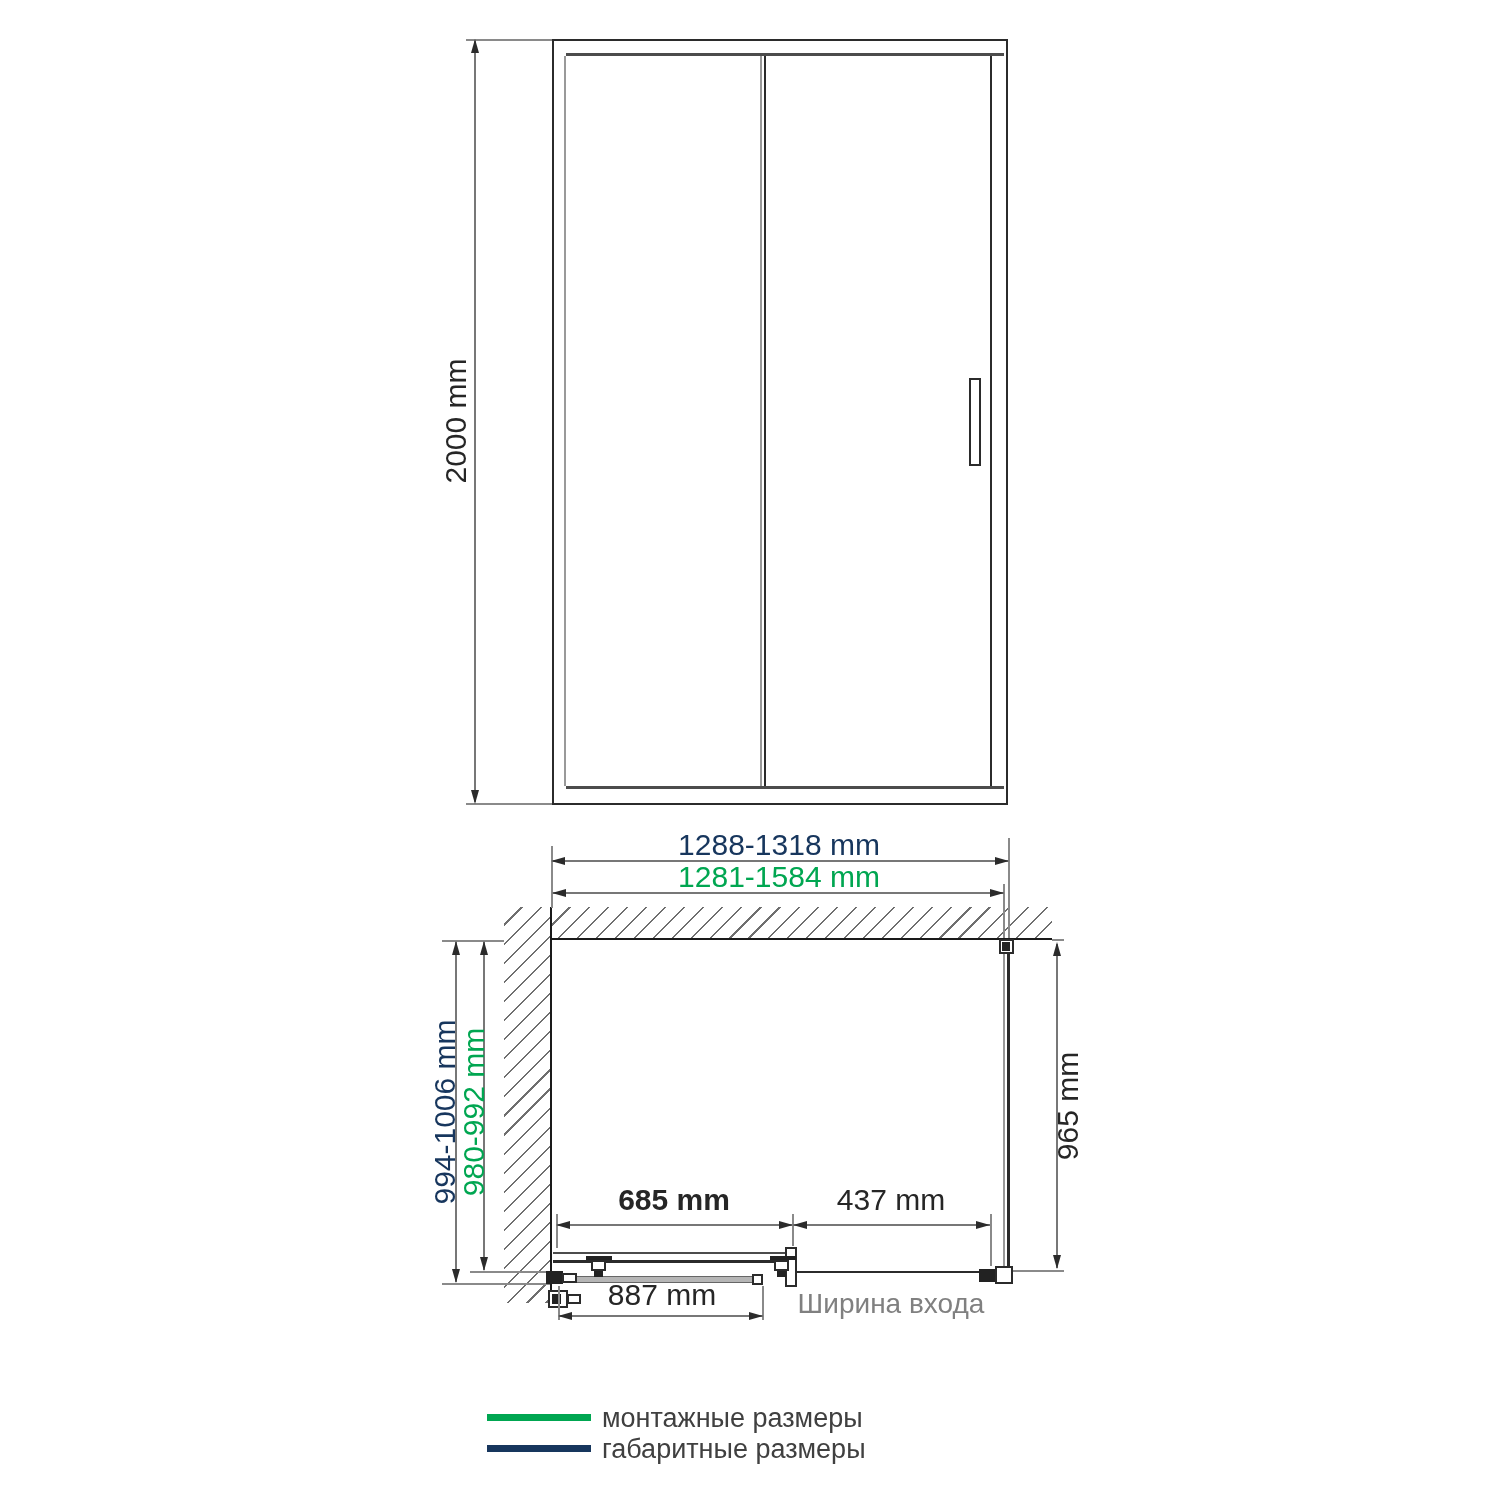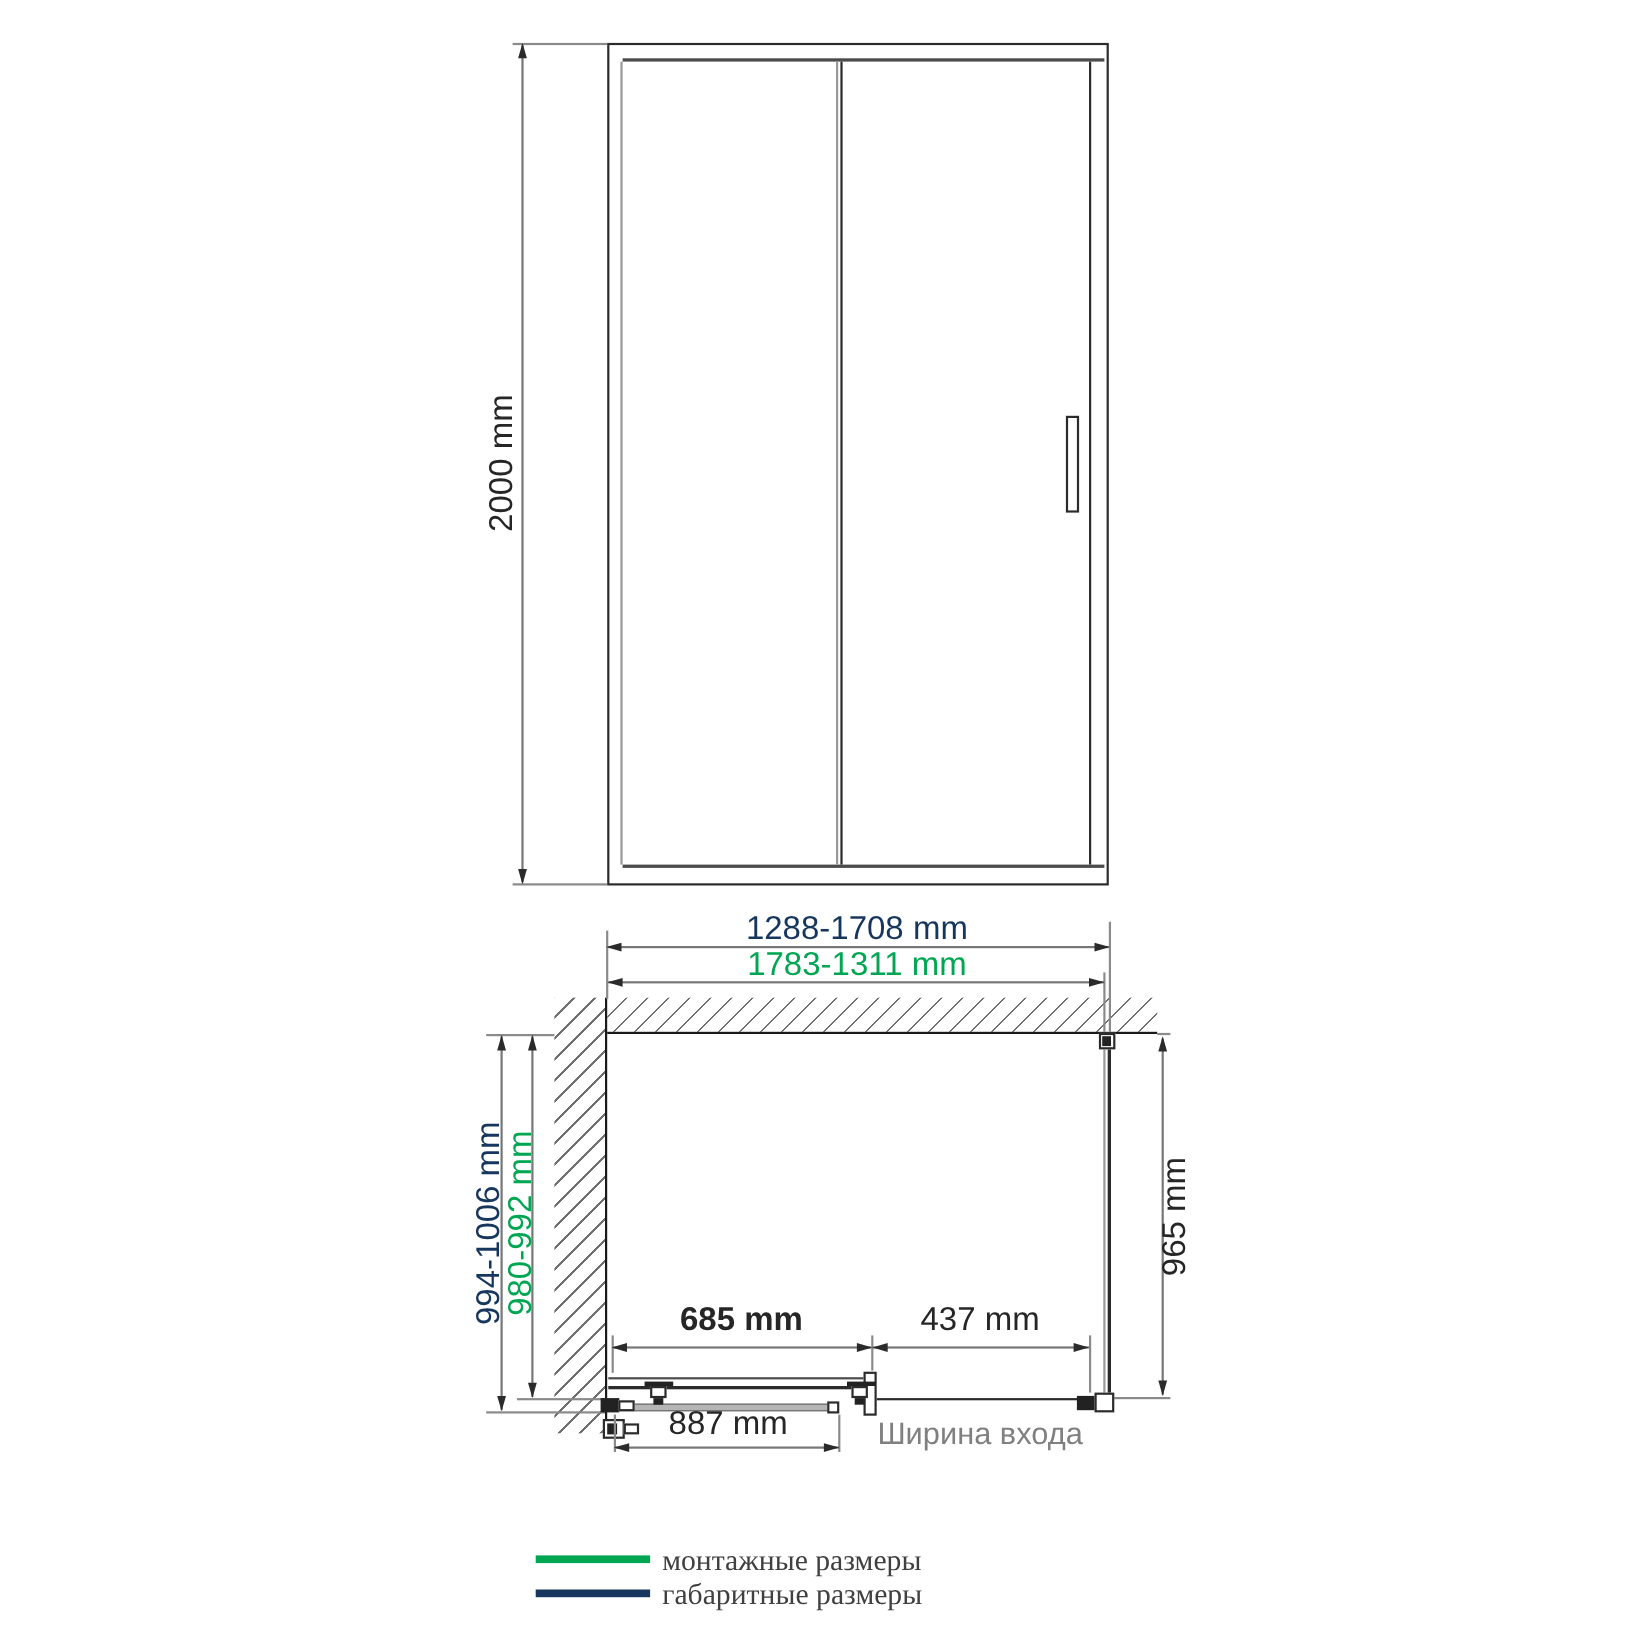--- a/index.html
+++ b/index.html
@@ -12,21 +12,21 @@
   .dark{background:#4c4c4c;}
   .gray{background:#999999;}
   .dim{background:#777777;}
   .ext{background:#8a8a8a;}
   .lbl{position:absolute;white-space:nowrap;font-size:30px;color:#262626;line-height:1;}
   .center{transform:translate(-50%,-50%);}
   .vcenter{transform:translate(-50%,-50%) rotate(-90deg);}
   .navy{color:#17365d;}
   .green{color:#00a651;}
   .grayText{color:#808080;font-size:28px;}
-  .legendText{color:#404040;font-size:27px;font-family:Liberation Serif, serif;}
+  .legendText{color:#404040;font-size:27px;}
   .ar{position:absolute;width:0;height:0;border-style:solid;border-color:transparent;}
   .ar.l{border-width:4px 14px 4px 0;border-right-color:#2b2b2b;}
   .ar.r{border-width:4px 0 4px 14px;border-left-color:#2b2b2b;}
   .ar.u{border-width:0 4px 14px 4px;border-bottom-color:#2b2b2b;}
   .ar.d{border-width:14px 4px 0 4px;border-top-color:#2b2b2b;}
   .hatch{
     background-image:repeating-linear-gradient(135deg, rgba(90,90,90,0) 0px, rgba(90,90,90,0) 12px, #6f6f6f 12px, #6f6f6f 13.5px);
   }
   .box{position:absolute;background:#ffffff;border:2px solid #2b2b2b;box-sizing:border-box;}
   .fill{position:absolute;background:#222222;}
@@ -64,26 +64,26 @@
     <div class="hatch" style="position:absolute;left:504px;top:907px;width:48px;height:396px;border-right:2.5px solid #1a1a1a;box-sizing:border-box;"></div>
     <div class="hatch" style="position:absolute;left:552px;top:907px;width:500px;height:33px;border-bottom:2.5px solid #1a1a1a;box-sizing:border-box;"></div>
 
     <div class="ln ext" style="left:551px;top:846px;width:1.5px;height:62px;"></div>
     <div class="ln ext" style="left:1008px;top:838px;width:1.5px;height:100px;"></div>
     <div class="ln ext" style="left:1003px;top:884px;width:1.5px;height:54px;"></div>
 
     <div class="ln dim" style="left:553px;top:860px;width:455px;height:1.5px;"></div>
     <div class="ar l" style="left:551px;top:857px;"></div>
     <div class="ar r" style="left:995px;top:857px;"></div>
-    <div class="lbl center navy" style="left:779px;top:845px;">1288-1708 mm</div>
+    <div class="lbl center navy" style="left:779px;top:845px;">1288-1318 mm</div>
 
     <div class="ln dim" style="left:553px;top:892px;width:451px;height:1.5px;"></div>
     <div class="ar l" style="left:552px;top:889px;"></div>
     <div class="ar r" style="left:990px;top:889px;"></div>
-    <div class="lbl center green" style="left:779px;top:877px;">1783-1311 mm</div>
+    <div class="lbl center green" style="left:779px;top:877px;">1281-1584 mm</div>
 
     <div class="ln ext" style="left:442px;top:940px;width:62px;height:1.5px;"></div>
     <div class="ln ext" style="left:442px;top:1283px;width:108px;height:1.5px;"></div>
     <div class="ln ext" style="left:470px;top:1271px;width:82px;height:1.5px;"></div>
 
     <div class="ln dim" style="left:455px;top:942px;width:1.5px;height:340px;"></div>
     <div class="ar u" style="left:452px;top:941px;"></div>
     <div class="ar d" style="left:452px;top:1269px;"></div>
     <div class="lbl vcenter navy" style="left:445px;top:1112px;">994-1006 mm</div>
 

